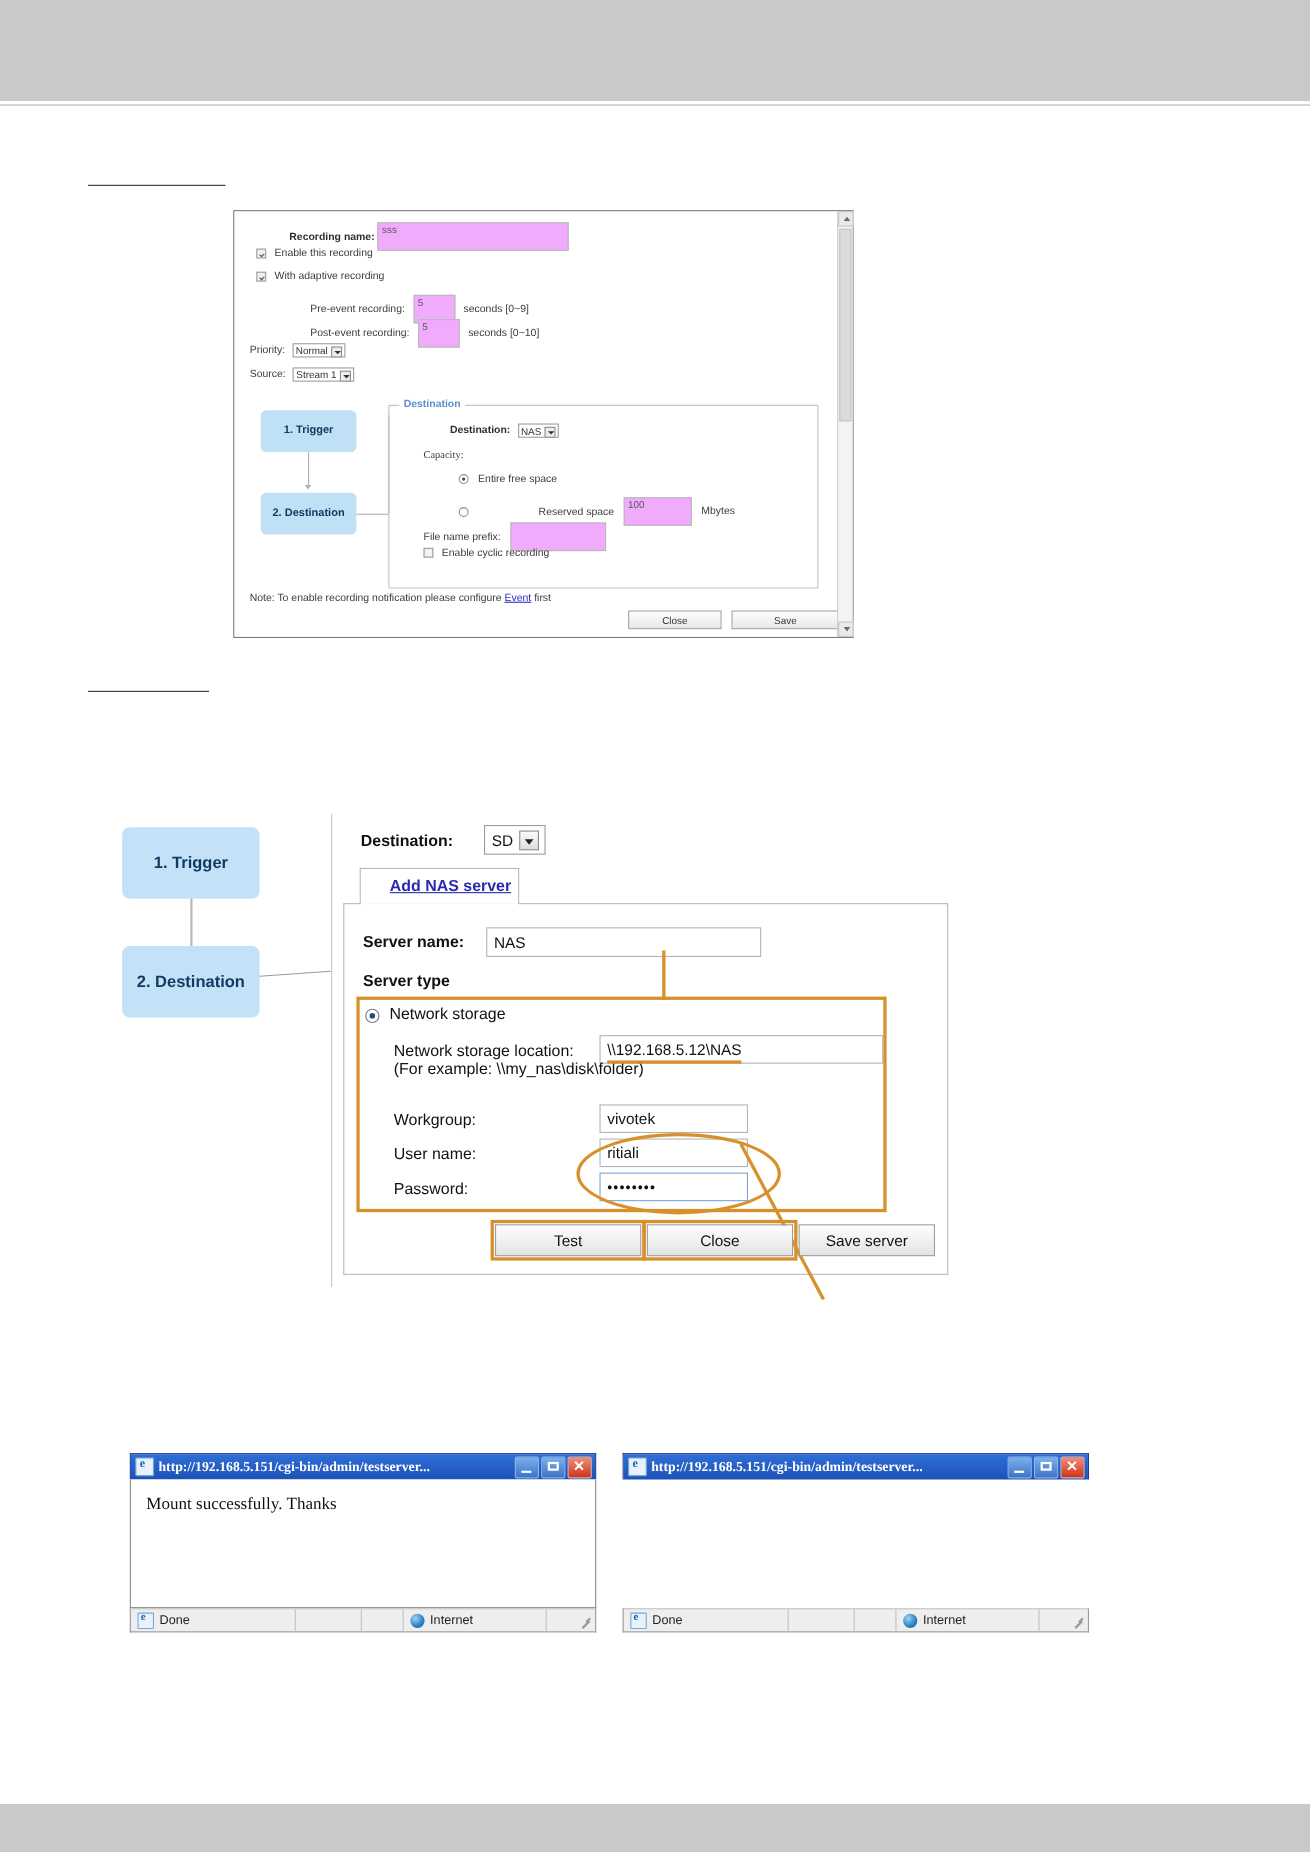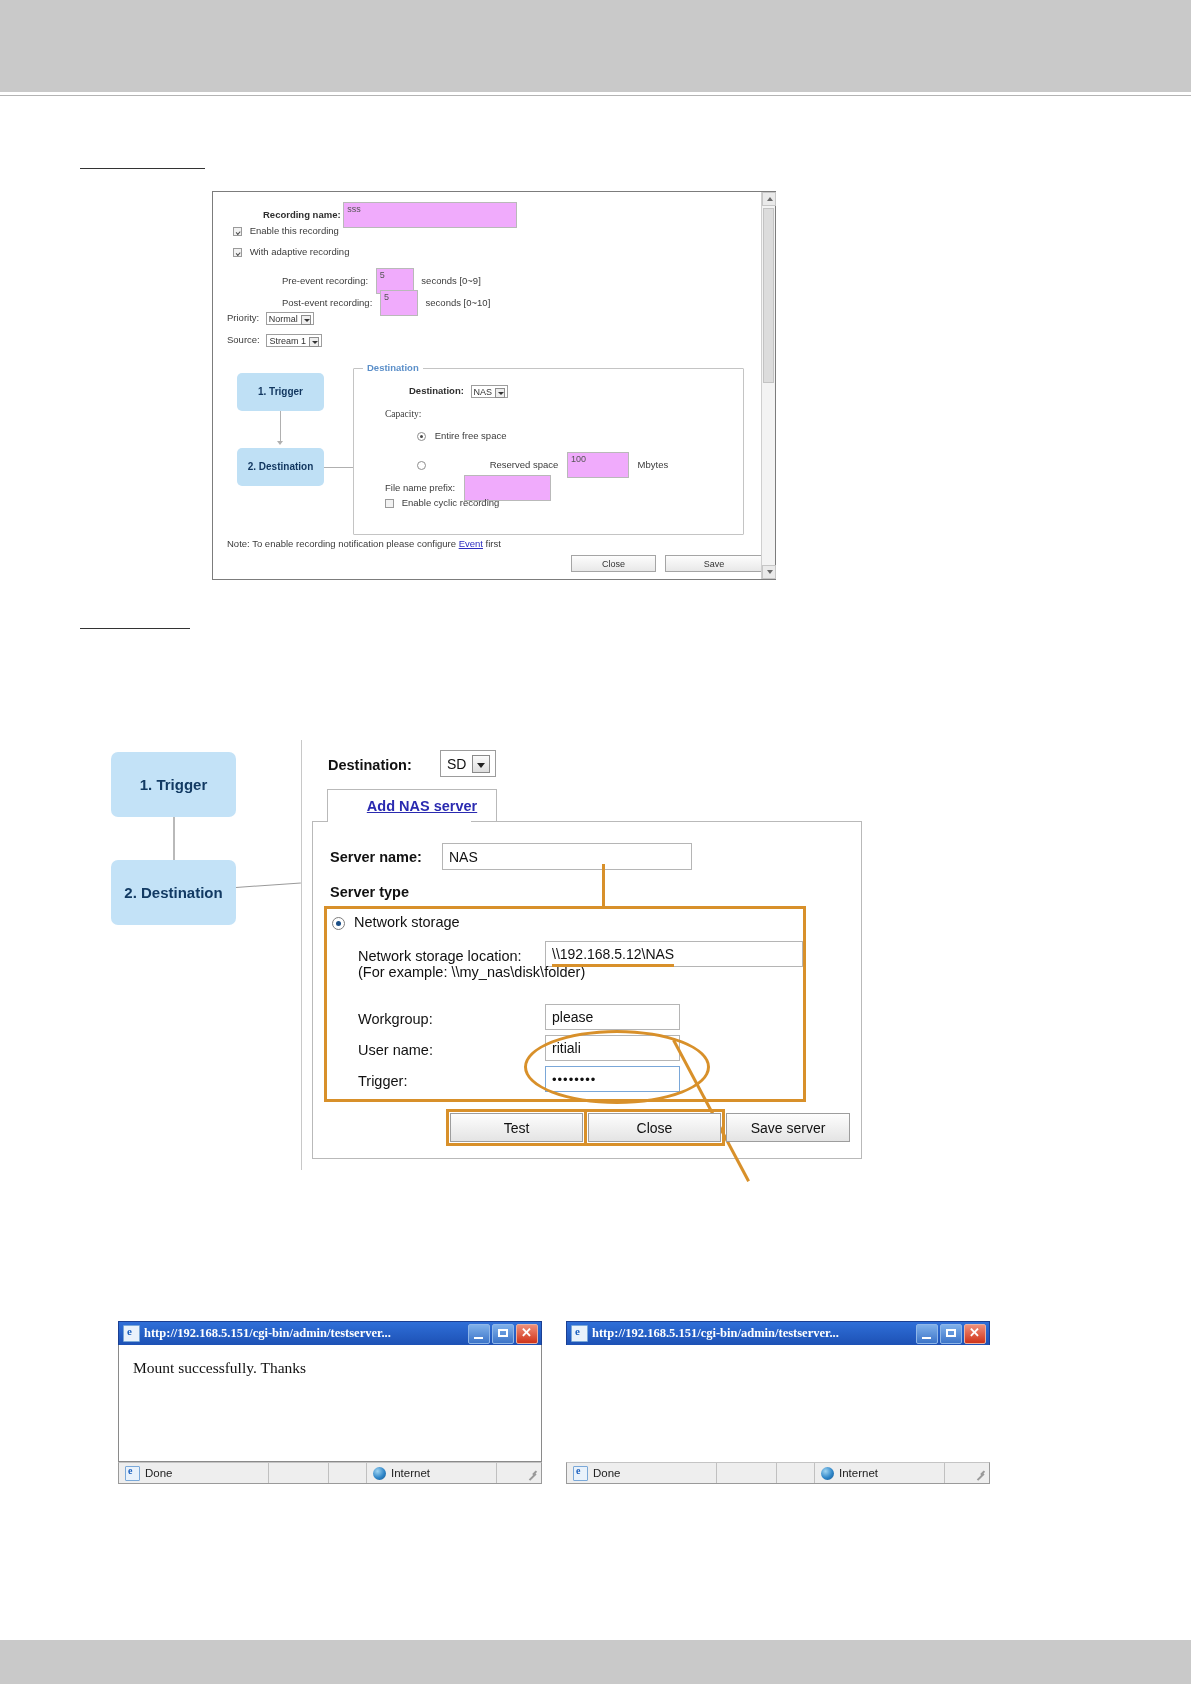--- a/index.html
+++ b/index.html
@@ -377,21 +377,21 @@
   <div class="big-panel">
 
     <div style="position:absolute; left:26px; top:16px;">
       <span class="lbl-b">Destination:</span>
     </div>
     <div class="selbox" style="left:138px; top:10px; width:56px; height:27px;">
       <span>SD</span>
       <span class="arw"></span>
     </div>
 
-    <div class="tab" style="left:25px; top:49px; width:170px; height:33px;padding-left:20px;">
+    <div class="tab" style="left:25px; top:49px; width:145px; height:33px;padding-left:20px;">
       <a href="#">Add NAS server</a>
     </div>
     <div class="tabbody" style="left:10px; top:81px; width:550px; height:338px;"></div>
     <div style="position:absolute; left:26px; top:81px; width:143px; height:2px; background:#fff;"></div>
 
     <div style="position:absolute; left:28px; top:108px;">
       <span class="lbl-b">Server name:</span>
     </div>
     <div class="inp" style="left:140px; top:103px; width:250px; height:27px;">NAS</div>
 
@@ -409,29 +409,29 @@
     </div>
     <div class="inp" style="left:243px; top:201px; width:258px; height:26px;">\\192.168.5.12\NAS</div>
 
     <div style="position:absolute; left:56px; top:223px;">
       <span class="txt-n">(For example: \\my_nas\disk\folder)</span>
     </div>
 
     <div style="position:absolute; left:56px; top:270px;">
       <span class="txt-n">Workgroup:</span>
     </div>
-    <div class="inp" style="left:243px; top:264px; width:135px; height:26px;">please</div>
+    <div class="inp" style="left:243px; top:264px; width:135px; height:26px;">vivotek</div>
 
     <div style="position:absolute; left:56px; top:301px;">
       <span class="txt-n">User name:</span>
     </div>
     <div class="inp" style="left:243px; top:295px; width:135px; height:26px;">ritiali</div>
 
     <div style="position:absolute; left:56px; top:332px;">
-      <span class="txt-n">Trigger:</span>
+      <span class="txt-n">Password:</span>
     </div>
     <div class="inp" style="left:243px; top:326px; width:135px; height:26px; border-color:#7aa7d8;
                 letter-spacing:1px; font-size:13px;">••••••••</div>
 
     <div class="hl-box" style="left:22px; top:166px; width:482px; height:196px;"></div>
 
     <div class="hl-line" style="left:300px; top:124px; width:3px; height:45px;"></div>
     <div class="hl-line" style="left:250px; top:224px; width:122px; height:3px;"></div>
 
     <div class="hl-ellipse" style="left:222px; top:290px; width:180px; height:68px;"></div>

